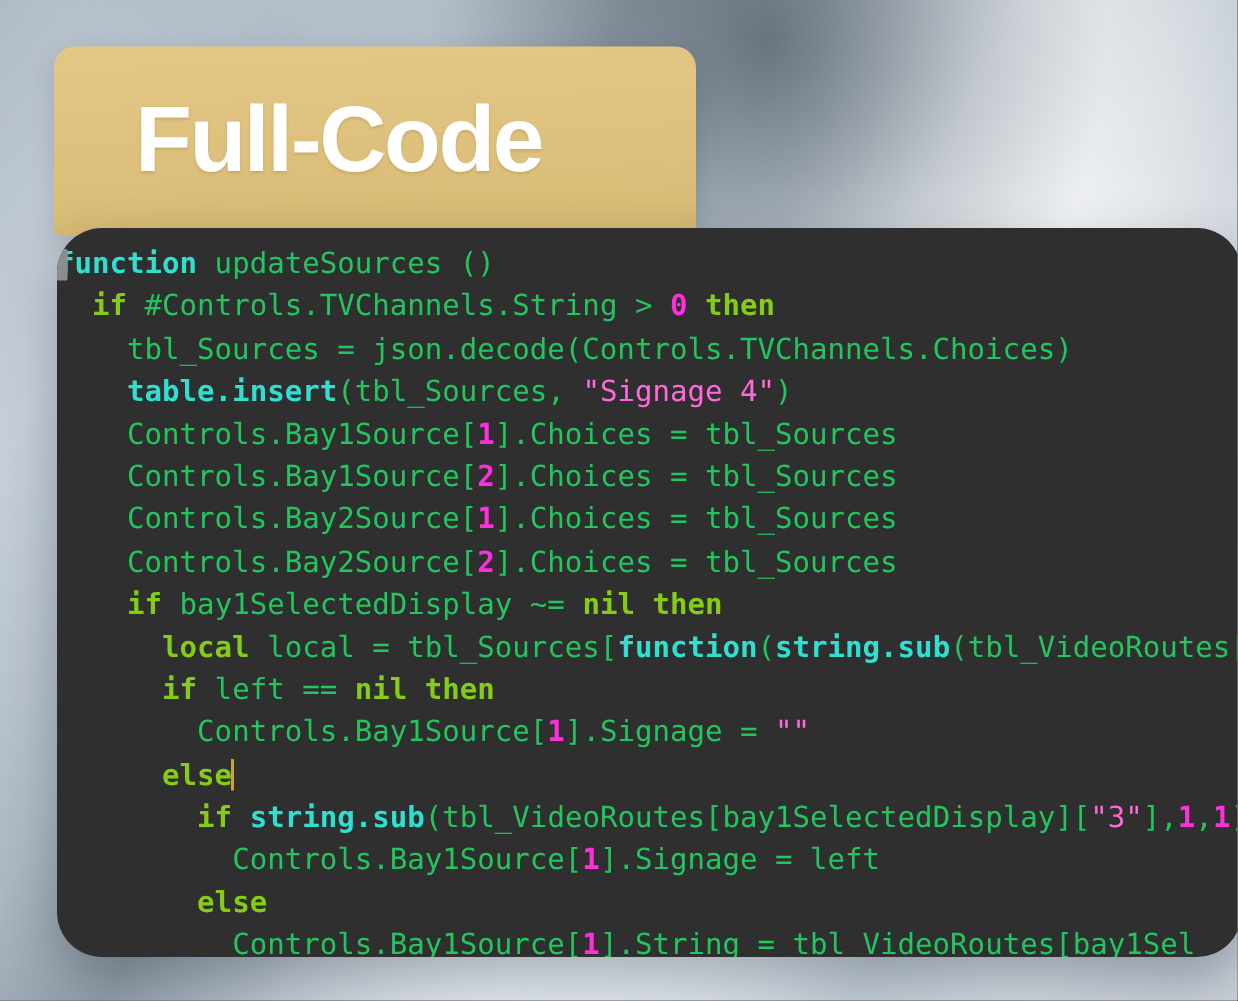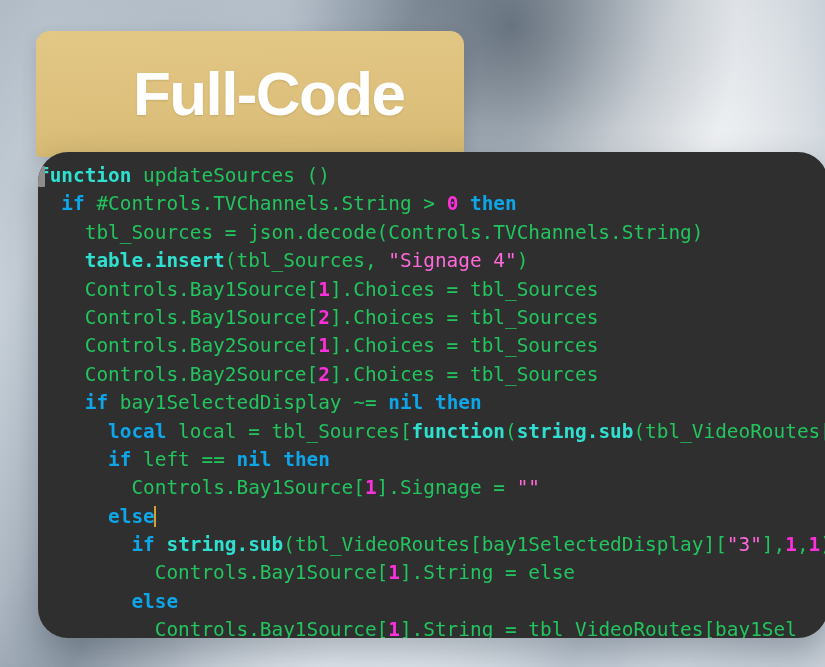--- a/index.html
+++ b/index.html
@@ -61,21 +61,20 @@
   }
   #title-text {
     color: #ffffff;
     font-size: 62px;
     font-weight: bold;
     letter-spacing: -1.6px;
     padding-left: 54px;
     line-height: 1;
     white-space: nowrap;
     text-shadow: 0 1px 2px rgba(120,95,40,0.22);
-    margin-left: 43px;
   }
 
   
   #code-panel {
     position: absolute;
     left: 38px;
     top: 152px;
     width: 790px;
     height: 486px;
     background: #2f2f2f;
@@ -96,21 +95,21 @@
   .code-line {
     font-family: "DejaVu Sans Mono", "Liberation Mono", monospace;
     font-size: 19.4px;
     line-height: 28.4px;
     white-space: pre;
     color: #e6d3b3;
     height: 28.4px;
   }
 
   
-  .kw   { color: #0ea5e9; font-weight: bold; }   
+  .kw   { color: #84cc16; font-weight: bold; }   
   .fn   { color: #2fe0d0; font-weight: bold; }   
   .id   { color: #22c55e; }                      
   .num  { color: #ff2fdd; font-weight: bold; }   
   .str  { color: #ff69dc; }
 
   
   .fold-marker {
     position: absolute;
     left: 0px;
     top: 10px;
@@ -148,30 +147,30 @@
 <div id="backdrop-vignette"></div>
 
 <div id="title-banner">
   <div id="title-text">Full-Code</div>
 </div>
 
 <div id="code-panel">
   <div id="code-scroll">
       <div class="code-line" style="position: relative;"><span class="fold-marker" style="top: 4px;"></span><span></span><span class="fn">function</span><span class="id"> updateSources ()</span></div>
       <div class="code-line" style="position: relative;"><span>  </span><span class="kw">if</span><span class="id"> #Controls.TVChannels.String &gt; </span><span class="num">0</span><span class="id"> </span><span class="kw">then</span></div>
-      <div class="code-line" style="position: relative;"><span>    </span><span class="id">tbl_Sources = json.decode(Controls.TVChannels.String)</span></div>
+      <div class="code-line" style="position: relative;"><span>    </span><span class="id">tbl_Sources = json.decode(Controls.TVChannels.Choices)</span></div>
       <div class="code-line" style="position: relative;"><span>    </span><span class="fn">table.insert</span><span class="id">(tbl_Sources, </span><span class="str">"Signage 4"</span><span class="id">)</span></div>
       <div class="code-line" style="position: relative;"><span>    </span><span class="id">Controls.Bay1Source[</span><span class="num">1</span><span class="id">].Choices = tbl_Sources</span></div>
       <div class="code-line" style="position: relative;"><span>    </span><span class="id">Controls.Bay1Source[</span><span class="num">2</span><span class="id">].Choices = tbl_Sources</span></div>
       <div class="code-line" style="position: relative;"><span>    </span><span class="id">Controls.Bay2Source[</span><span class="num">1</span><span class="id">].Choices = tbl_Sources</span></div>
       <div class="code-line" style="position: relative;"><span>    </span><span class="id">Controls.Bay2Source[</span><span class="num">2</span><span class="id">].Choices = tbl_Sources</span></div>
       <div class="code-line" style="position: relative;"><span>    </span><span class="kw">if</span><span class="id"> bay1SelectedDisplay ~= </span><span class="kw">nil</span><span class="id"> </span><span class="kw">then</span></div>
       <div class="code-line" style="position: relative;"><span>      </span><span class="kw">local</span><span class="id"> local = tbl_Sources[</span><span class="fn">function</span><span class="id">(</span><span class="fn">string.sub</span><span class="id">(tbl_VideoRoutes[bay1SelectedDisplay][</span></div>
       <div class="code-line" style="position: relative;"><span>      </span><span class="kw">if</span><span class="id"> left == </span><span class="kw">nil</span><span class="id"> </span><span class="kw">then</span></div>
       <div class="code-line" style="position: relative;"><span>        </span><span class="id">Controls.Bay1Source[</span><span class="num">1</span><span class="id">].Signage = </span><span class="str">""</span></div>
       <div class="code-line" style="position: relative;"><span>      </span><span class="kw">else</span><span class="caret"></span></div>
       <div class="code-line" style="position: relative;"><span>        </span><span class="kw">if</span><span class="id"> </span><span class="fn">string.sub</span><span class="id">(tbl_VideoRoutes[bay1SelectedDisplay][</span><span class="str">"3"</span><span class="id">],</span><span class="num">1</span><span class="id">,</span><span class="num">1</span><span class="id">) == </span></div>
-      <div class="code-line" style="position: relative;"><span>          </span><span class="id">Controls.Bay1Source[</span><span class="num">1</span><span class="id">].String = else</span></div>
+      <div class="code-line" style="position: relative;"><span>          </span><span class="id">Controls.Bay1Source[</span><span class="num">1</span><span class="id">].Signage = left</span></div>
       <div class="code-line" style="position: relative;"><span>        </span><span class="kw">else</span></div>
       <div class="code-line" style="position: relative;"><span>          </span><span class="id">Controls.Bay1Source[</span><span class="num">1</span><span class="id">].String = tbl_VideoRoutes[bay1Sel</span></div>
     </div>
   <div id="bottom-clip"></div>
 </div>
 
 </body></html>

